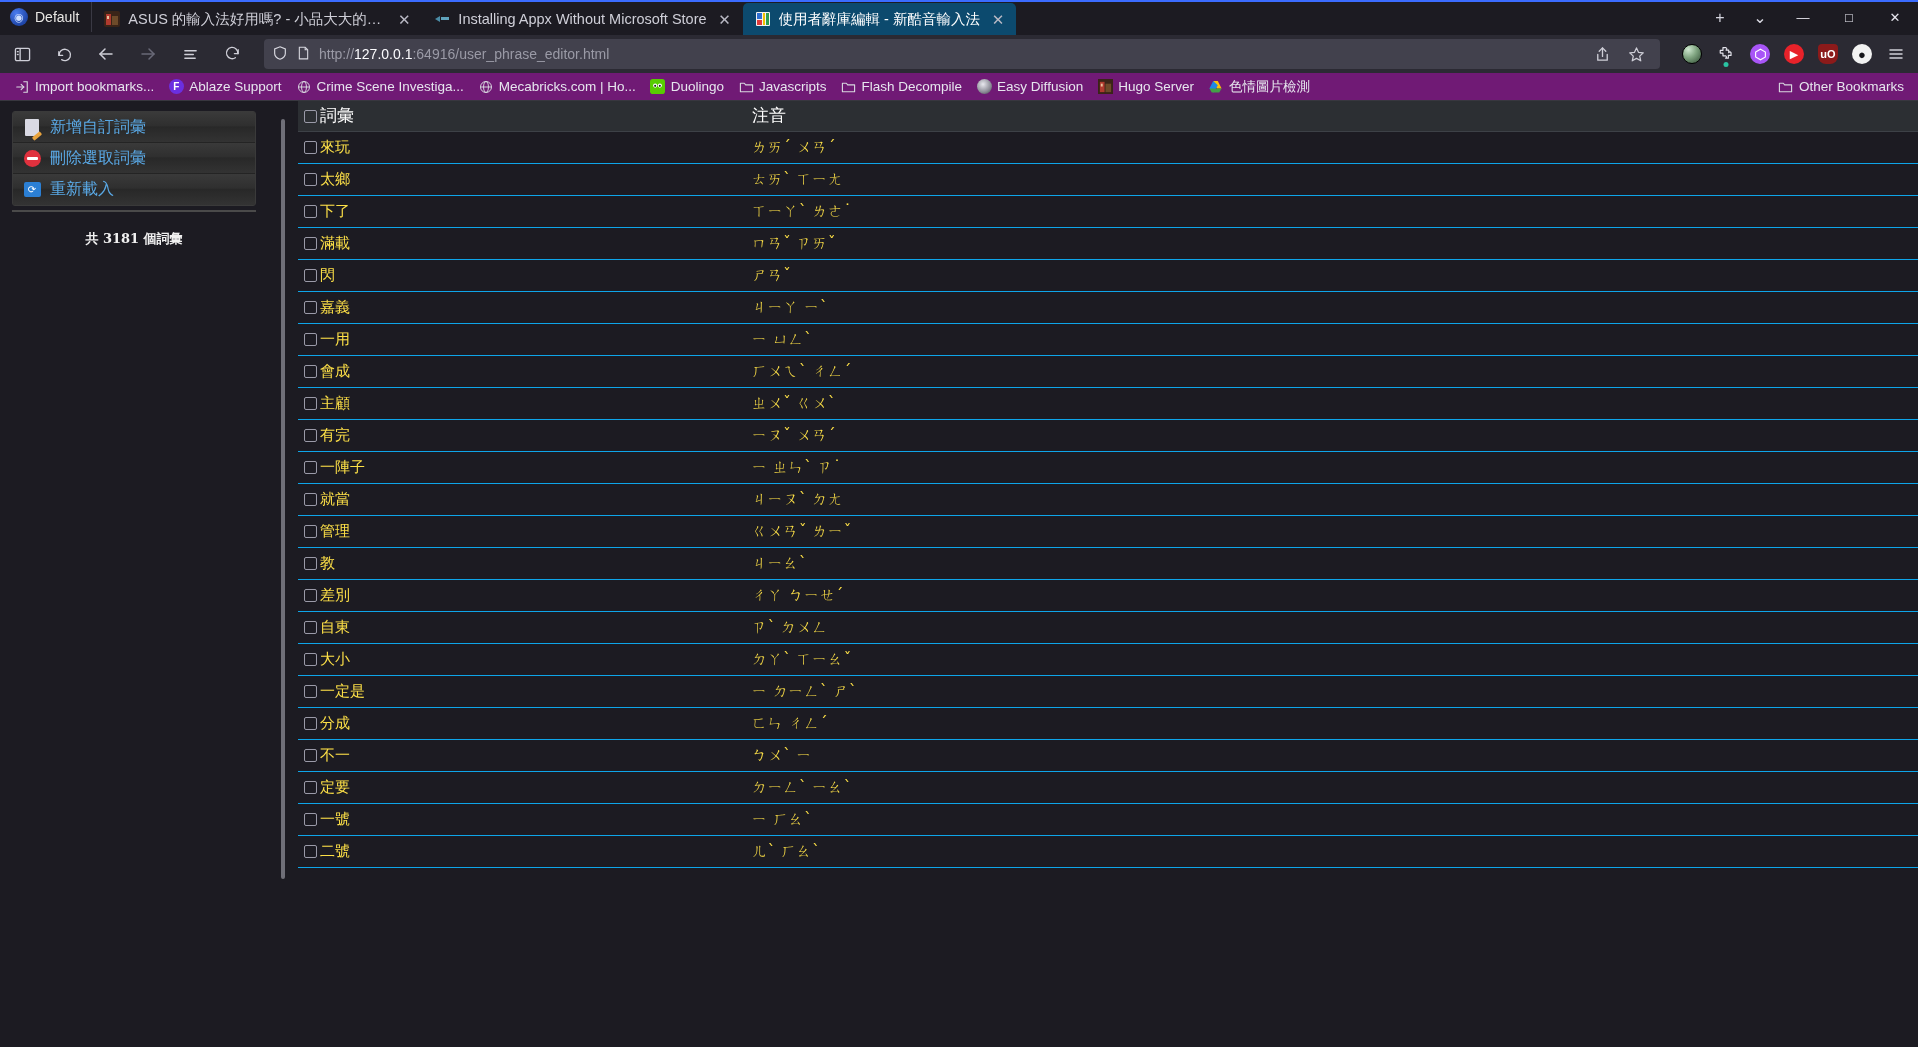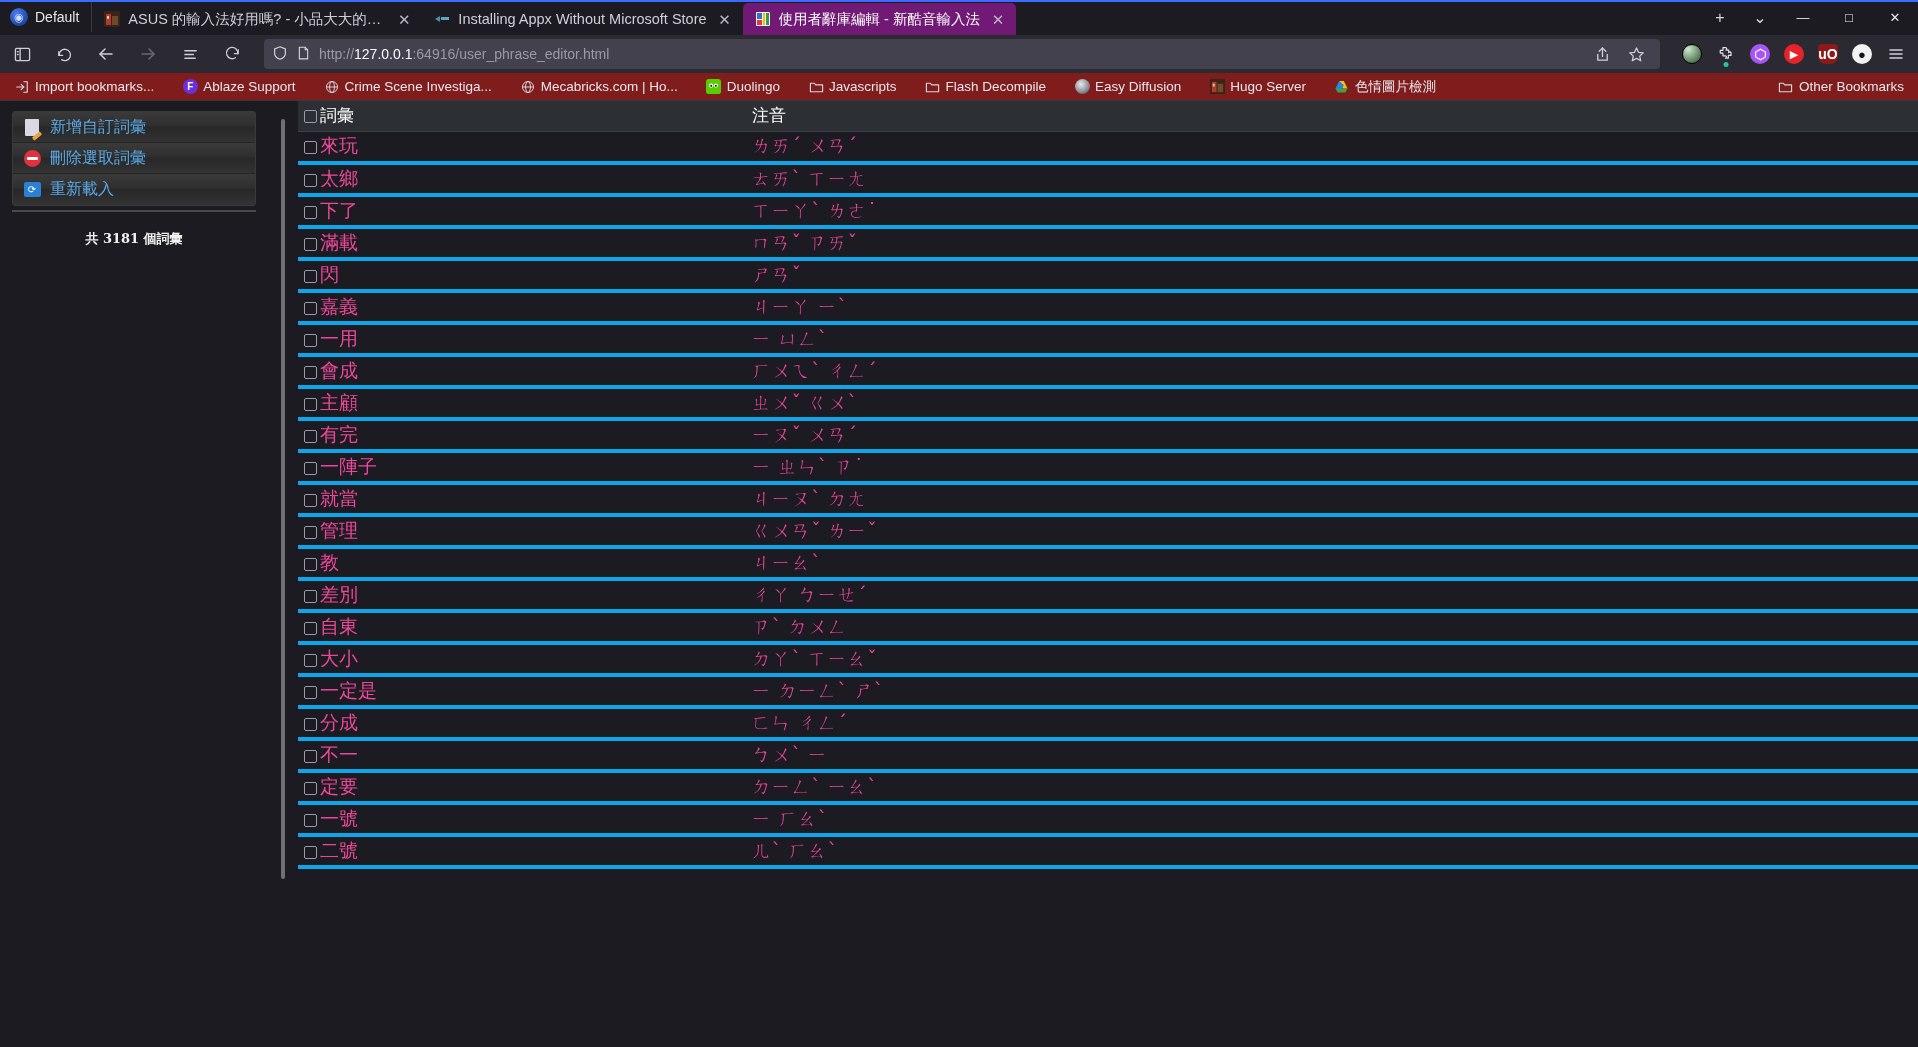--- a/index.html
+++ b/index.html
@@ -40,21 +40,21 @@
   .tab {
     display: flex; align-items: center; gap: 8px;
     height: 32px; padding: 0 8px 0 12px;
     font-size: 14.5px; color: #cfcfd8;
     max-width: 330px; min-width: 120px;
     border-radius: 5px 5px 0 0;
     margin-bottom: 0px;
     position: relative;
     white-space: nowrap;
   }
-  .tab.active { background: #701a75; color: #ffffff; }
+  .tab.active { background: #0c4a6e; color: #ffffff; }
   .tab .favicon {
     width: 16px; height: 16px; flex: 0 0 16px; border-radius: 2px;
     display: flex; align-items: center; justify-content: center;
     font-size: 11px; overflow: hidden;
   }
   .tab .tab-title {
     overflow: hidden; text-overflow: ellipsis; white-space: nowrap;
     flex: 1 1 auto;
   }
   .tab .tab-close {
@@ -118,23 +118,23 @@
   }
   .circ {
     width: 20px; height: 20px; border-radius: 50%;
     display: flex; align-items: center; justify-content: center;
     font-size: 11px; font-weight: bold; color: #fff;
   }
 
   
   .bookmarks {
     height: 28px; flex: 0 0 28px;
-    background: #7f1d1d;
+    background: #701a75;
     display: flex; align-items: center;
-    padding: 0 8px; gap: 16px;
+    padding: 0 8px; gap: 2px;
     font-size: 13.5px; color: #e6e6ee;
     border-bottom: 1px solid #38373f;
   }
   .bm {
     display: flex; align-items: center; gap: 5px;
     padding: 3px 6px; border-radius: 4px;
     white-space: nowrap; max-width: 190px;
   }
   .bm .bm-label { overflow: hidden; text-overflow: ellipsis; }
   .bm .bm-ico {
@@ -248,24 +248,24 @@
     font-weight: normal;
     font-size: 17px;
     text-align: left;
     height: 30px;
     padding: 0 6px;
     border-bottom: 1px solid #3d4147;
   }
   thead th.c1 { width: 448px; }
   tbody td {
     height: 32px;
-    font-size: 19px;
-    color: #ec4899;
+    font-size: 15px;
+    color: #fde047;
     padding: 0 6px;
-    border-bottom: 4px solid #0ea5e9;
+    border-bottom: 1px solid #0ea5e9;
     white-space: nowrap;
     overflow: hidden;
   }
   tbody td.c1 { width: 448px; }
   .cb {
     display: inline-block;
     width: 13px; height: 13px;
     border: 1.5px solid #9a9aa8;
     border-radius: 2px;
     vertical-align: -2px;
@@ -422,21 +422,21 @@
         <span class="circ" style="background:#a855f7;">
           <svg width="13" height="13" viewBox="0 0 16 16" fill="none" stroke="#fff" stroke-width="1.4">
               <polygon points="8,1.5 14,5 14,11 8,14.5 2,11 2,5"></polygon>
             </svg>
         </span>
       </div>
       <div class="extbtn">
         <span class="circ" style="background:#e8222a;">▶</span>
       </div>
       <div class="extbtn">
-        <span class="circ" style="background:#8c1a1a; border-radius:4px 4px 8px 8px; font-size:14px;">uO</span>
+        <span class="circ" style="background:#8c1a1a; border-radius:4px 4px 8px 8px; font-size:11px;">uO</span>
       </div>
       <div class="extbtn">
         <span class="circ" style="background:#f2f2f2; color:#16161a; font-size:13px;">●</span>
       </div>
       <div class="navbtn">
         <svg width="18" height="18" viewBox="0 0 18 18" fill="none" stroke="currentColor" stroke-width="1.5" stroke-linecap="round">
             <line x1="3" y1="5" x2="15" y2="5"></line>
             <line x1="3" y1="9" x2="15" y2="9"></line>
             <line x1="3" y1="13" x2="15" y2="13"></line>
           </svg>

